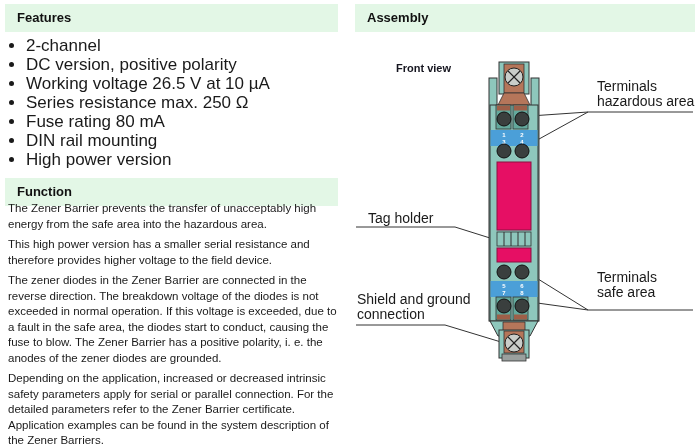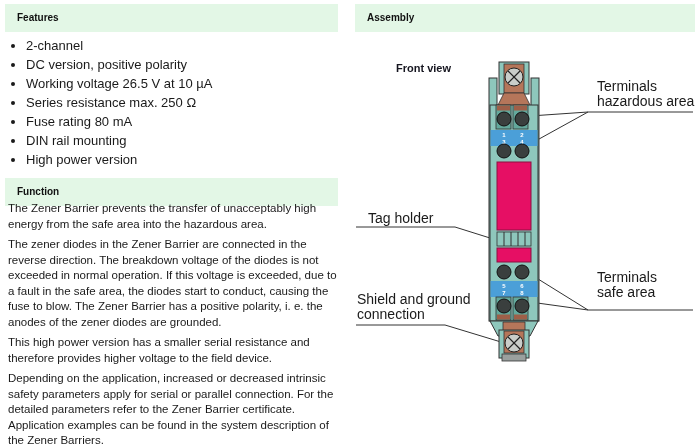--- a/index.html
+++ b/index.html
@@ -4,31 +4,31 @@
 <style>
   html,body{margin:0;padding:0;}
   body{
     width:695px;height:446px;position:relative;overflow:hidden;
     background:#ffffff;
     font-family:"Liberation Sans","DejaVu Sans",sans-serif;
     color:#1a1a1a;
   }
   .section-bar{
     position:absolute;height:28px;background:#e3f7e6;
-    font-size:10px;font-weight:bold;line-height:28px;
+    font-size:13px;font-weight:bold;line-height:28px;
     padding-left:12px;box-sizing:border-box;color:#111;
   }
   #features-bar{left:5px;top:4px;width:333px;}
   #function-bar{left:5px;top:178px;width:333px;}
   #assembly-bar{left:355px;top:4px;width:376px;}
 
   #features-list{
     position:absolute;left:10px;top:36px;width:325px;
     margin:0;padding:0 0 0 16px;list-style:disc;
-    font-size:13px;line-height:19px;
+    font-size:17px;line-height:19px;
   }
   #function-text{
     position:absolute;left:8px;top:201px;width:331px;
     font-size:11.5px;line-height:15.5px;
   }
   #function-text p{margin:0 0 5px 0;}
 
   #front-view-label{
     position:absolute;left:356px;top:62px;
     font-size:11px;font-weight:bold;color:#15151f;padding-left:40px;
@@ -61,22 +61,22 @@
   <li>DIN rail mounting</li>
   <li>High power version</li>
 </ul>
 
 <div id="function-bar" class="section-bar">
   <span>Function</span>
 </div>
 
 <div id="function-text">
   <p>The Zener Barrier prevents the transfer of unacceptably high energy from the safe area into the hazardous area.</p>
+  <p>This high power version has a smaller serial resistance and therefore provides higher voltage to the field device.</p>
   <p>The zener diodes in the Zener Barrier are connected in the reverse direction. The breakdown voltage of the diodes is not exceeded in normal operation. If this voltage is exceeded, due to a fault in the safe area, the diodes start to conduct, causing the fuse to blow. The Zener Barrier has a positive polarity, i. e. the anodes of the zener diodes are grounded.</p>
-  <p>This high power version has a smaller serial resistance and therefore provides higher voltage to the field device.</p>
   <p>Depending on the application, increased or decreased intrinsic safety parameters apply for serial or parallel connection. For the detailed parameters refer to the Zener Barrier certificate. Application examples can be found in the system description of the Zener Barriers.</p>
 </div>
 
 <div id="assembly-bar" class="section-bar">
   <span>Assembly</span>
 </div>
 
 <div id="front-view-label">Front view</div>
 
 <div id="label-tag-holder" class="fig-label">Tag holder</div>

